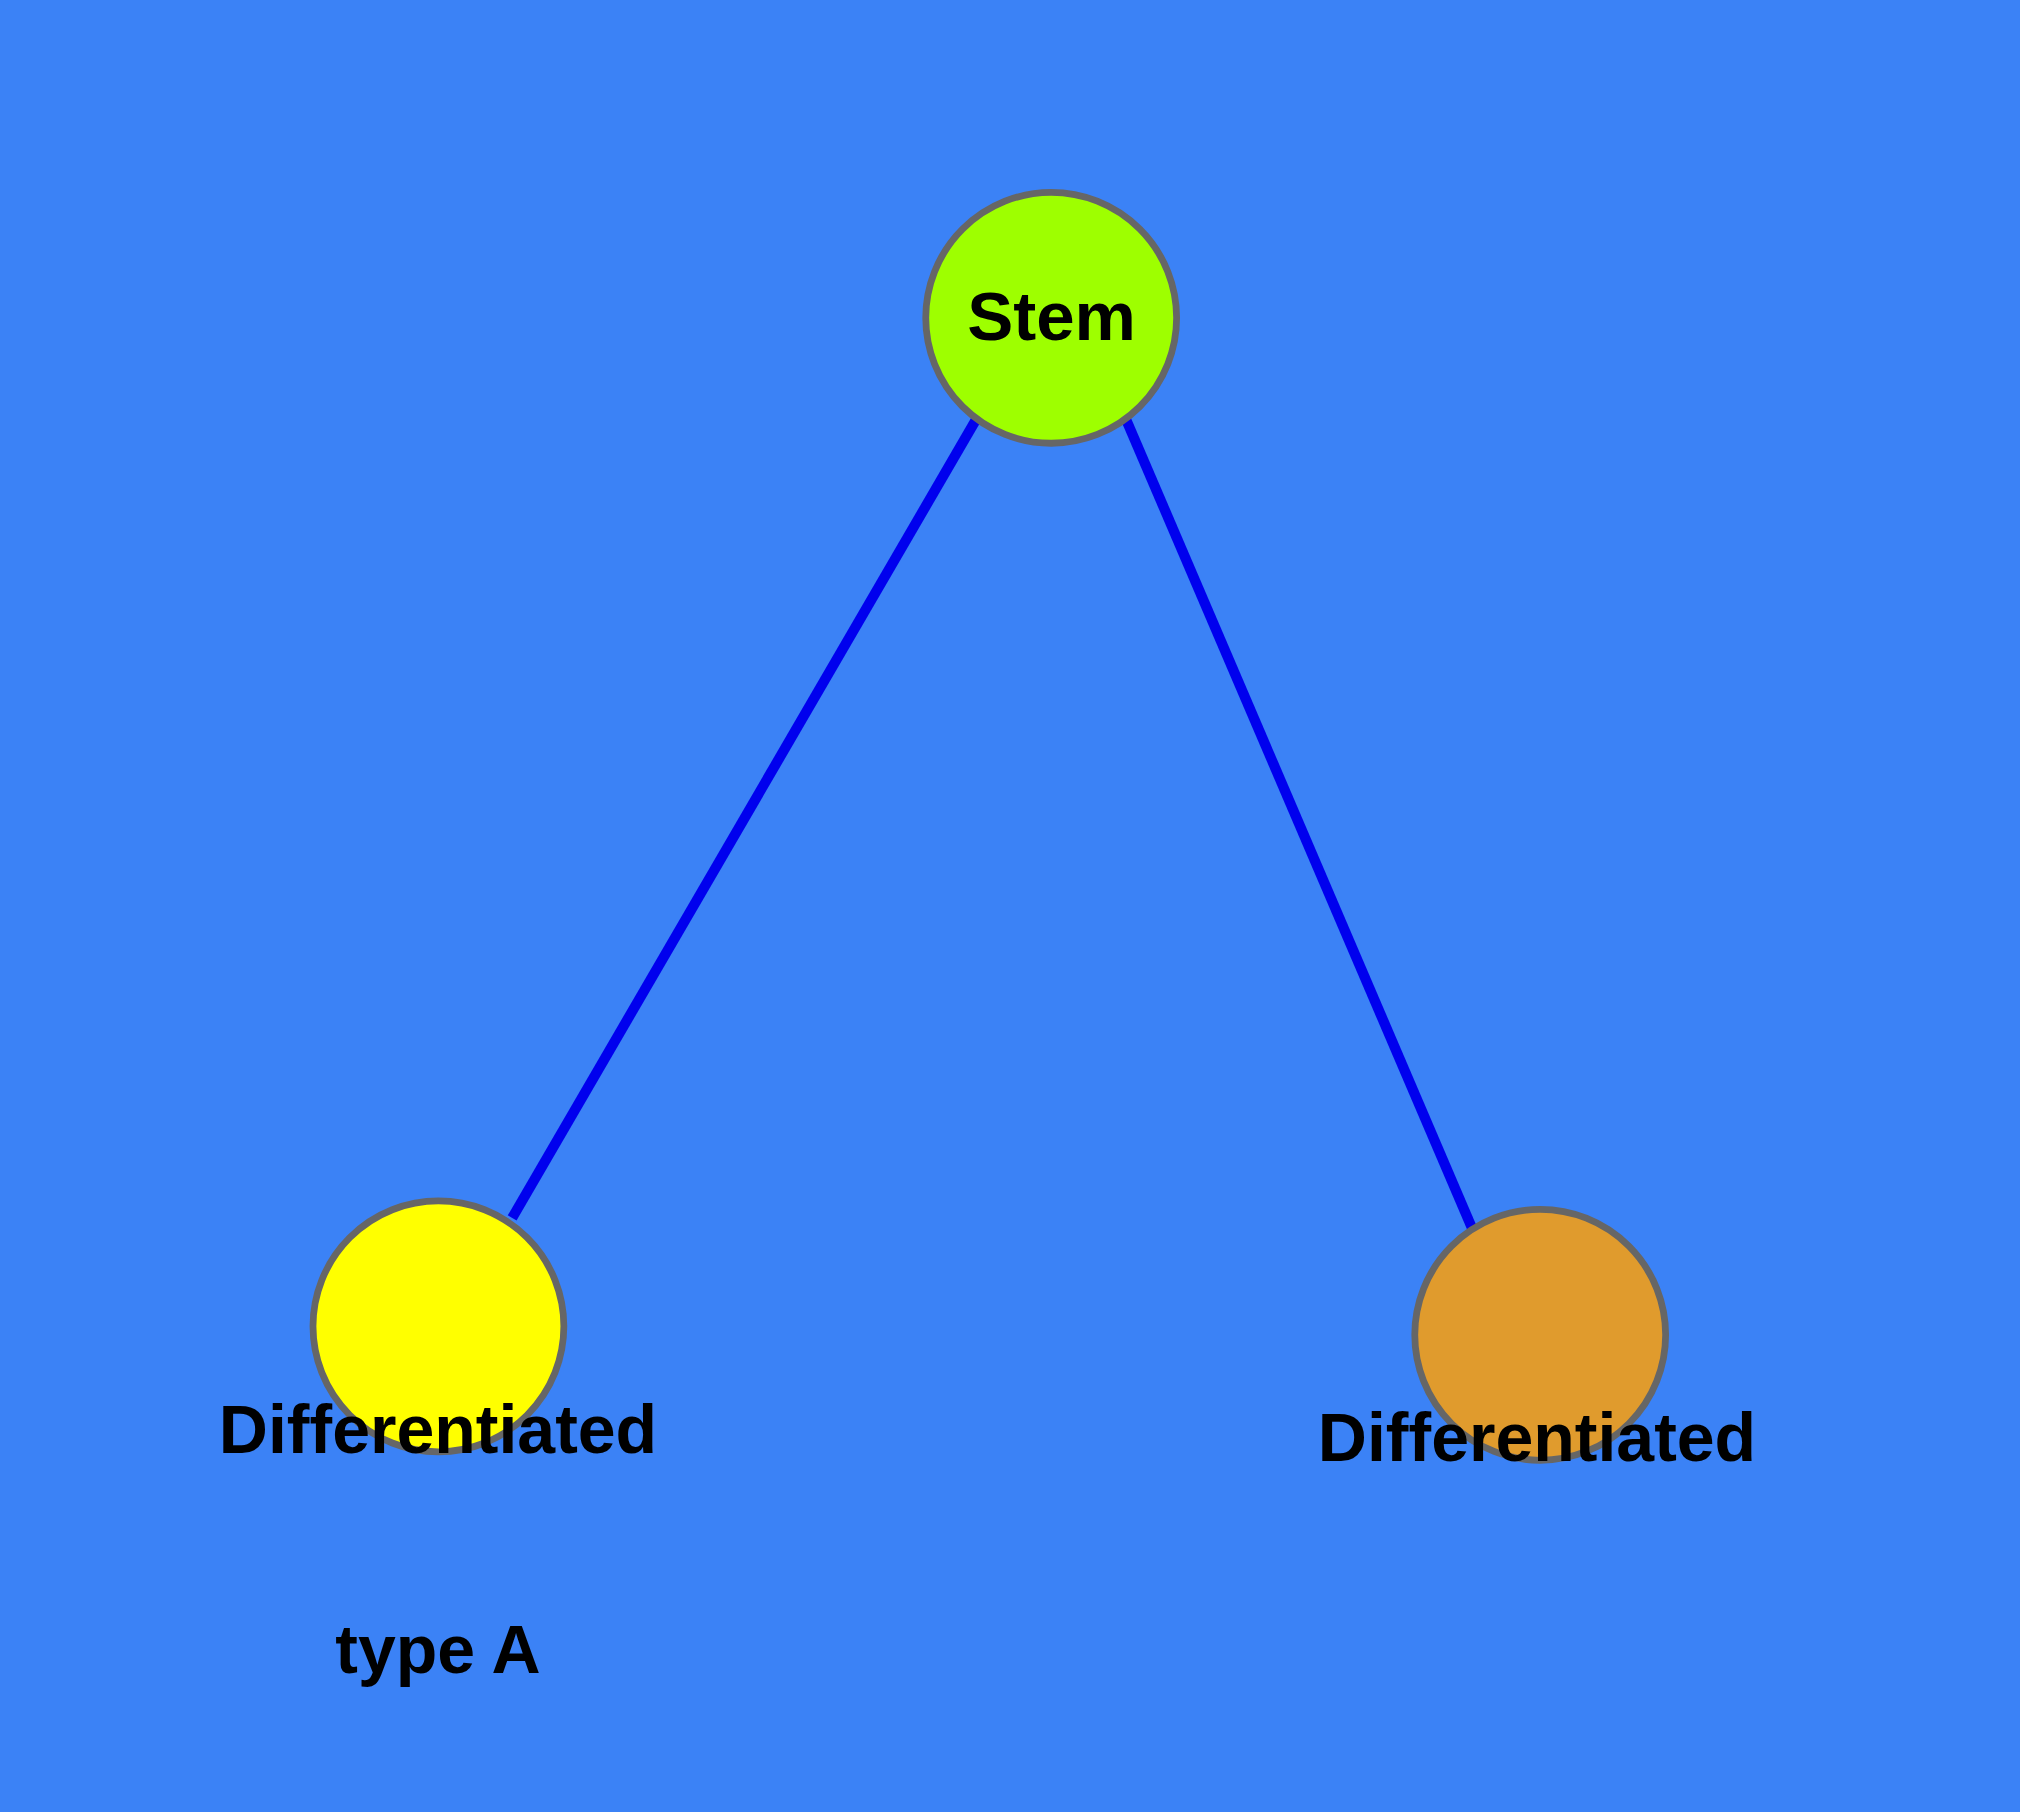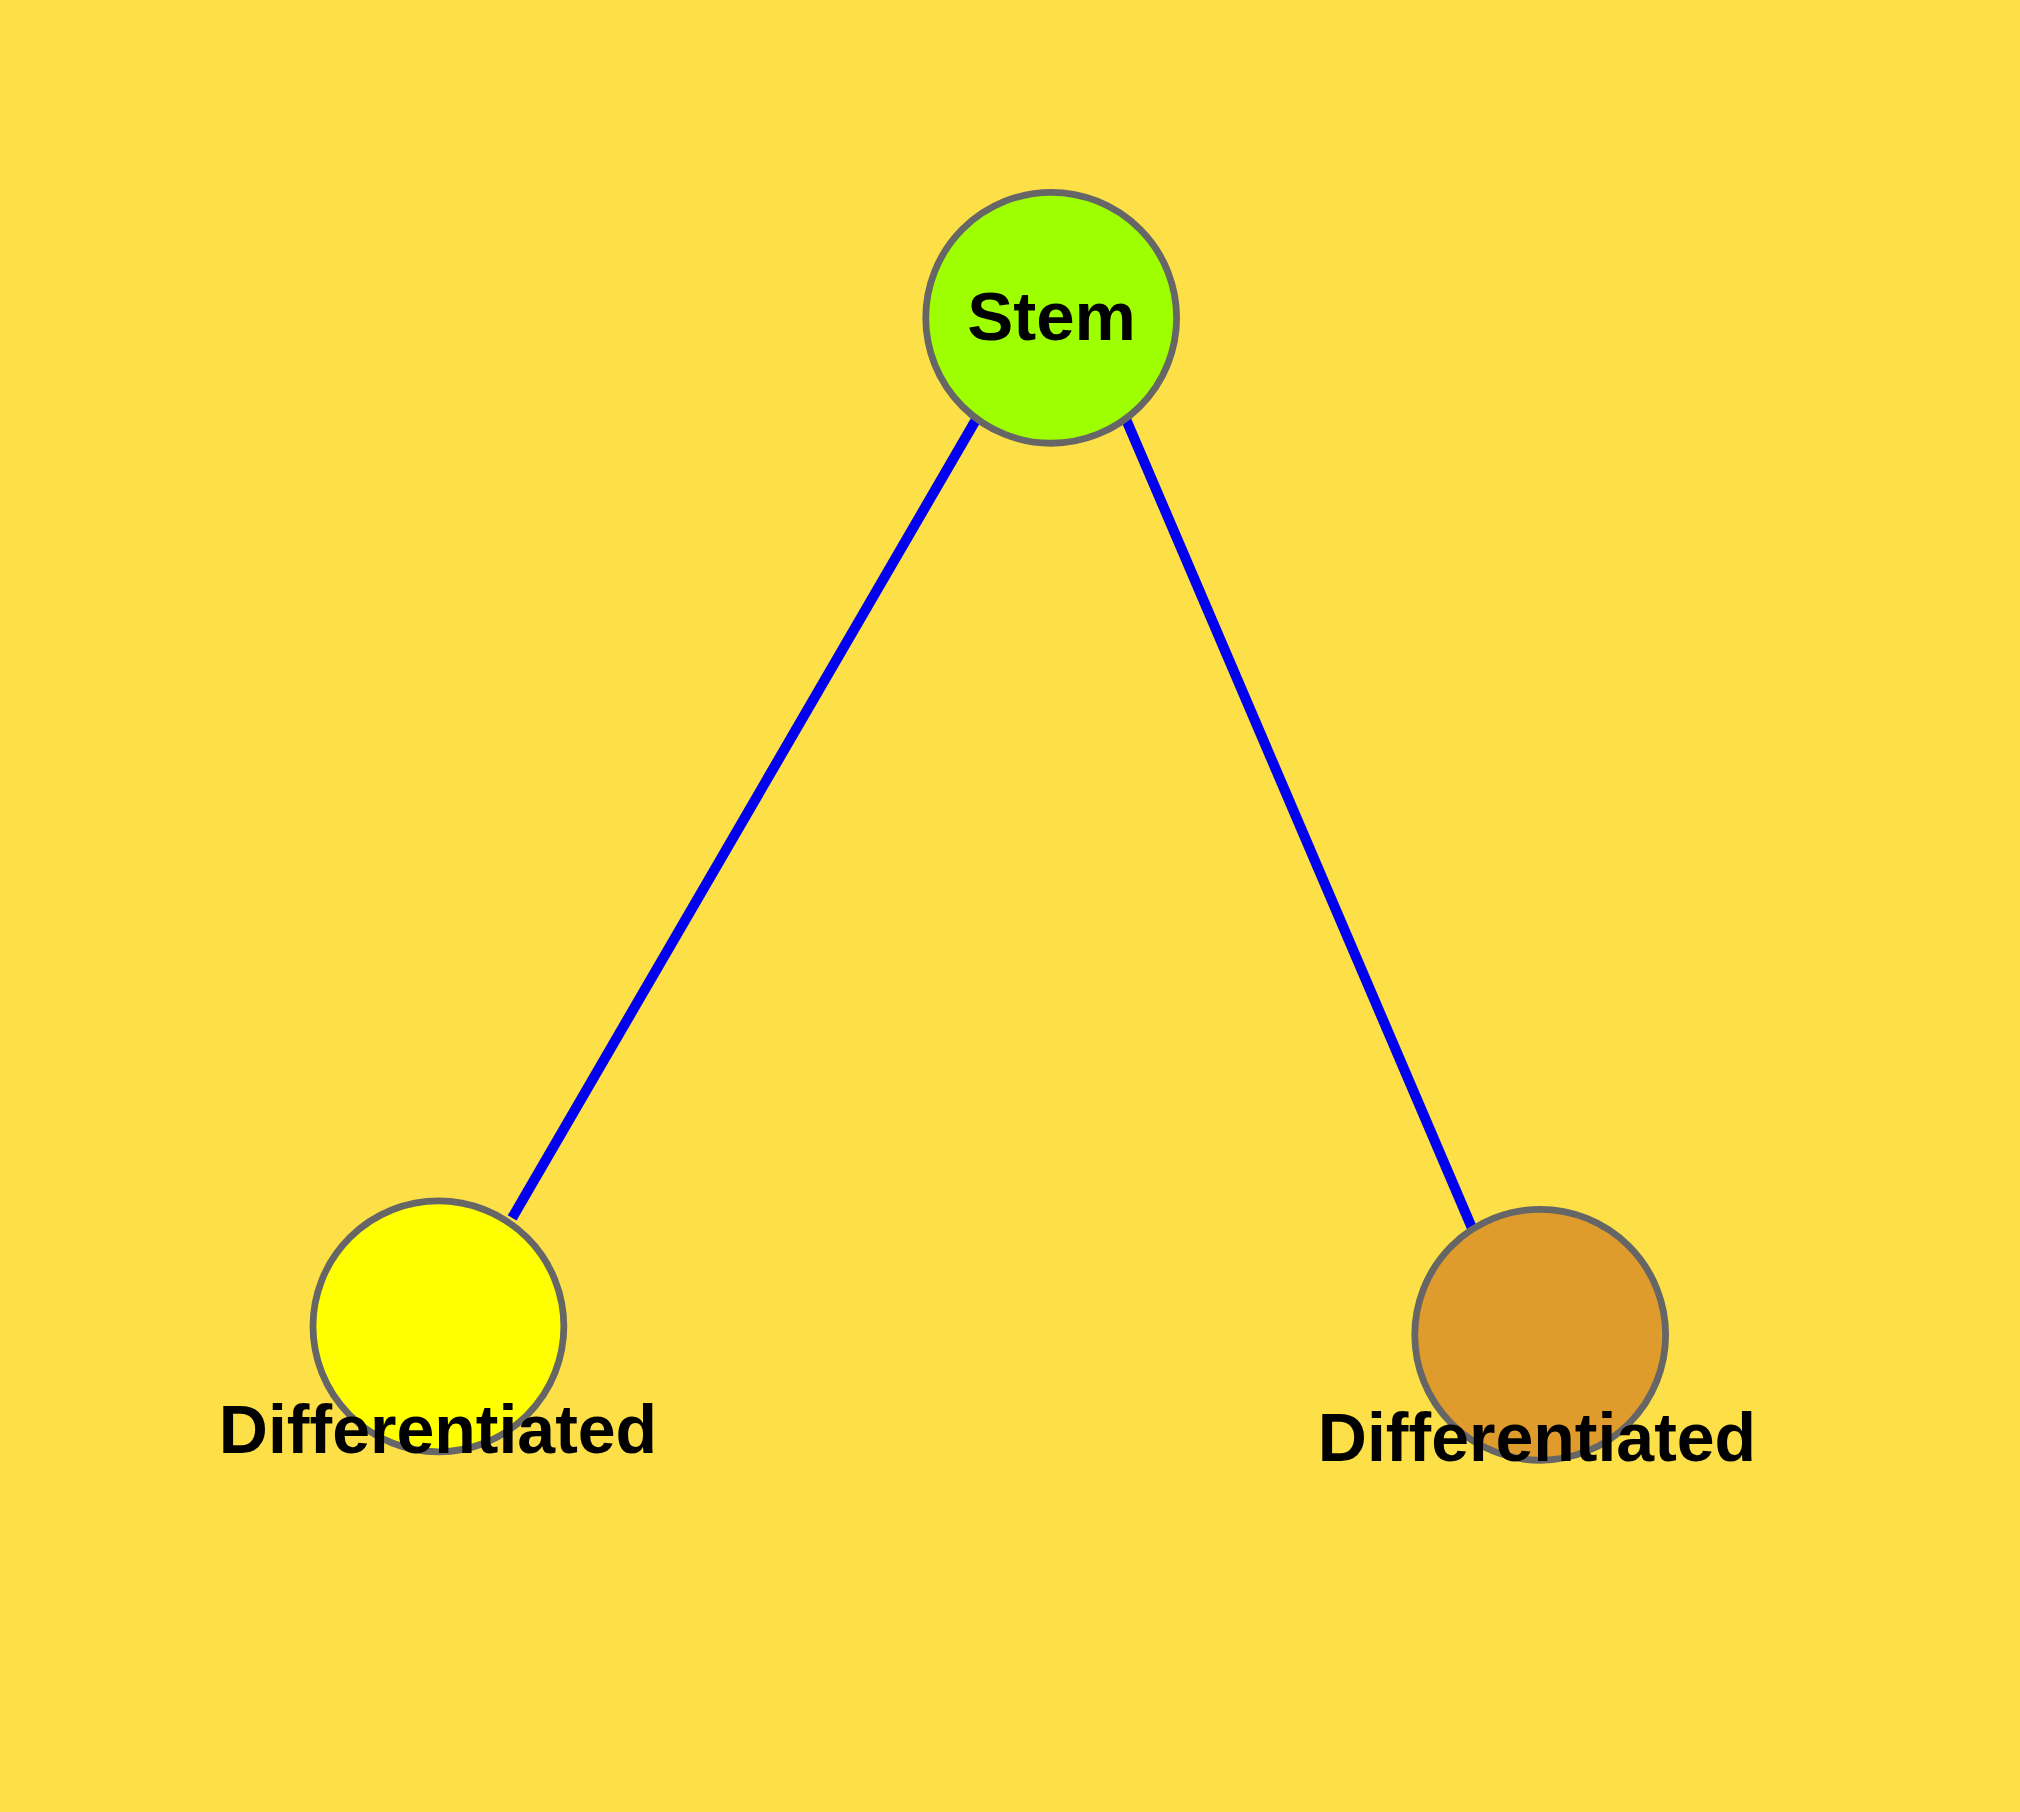--- a/index.html
+++ b/index.html
@@ -4,21 +4,21 @@
 <style>
   html, body {
     margin: 0;
     padding: 0;
     background: #c9c9fc;
   }
   #canvas {
     position: relative;
     width: 2021px;
     height: 1812px;
-    background: #fde047;
+    background: #3b82f6;
     overflow: hidden;
     font-family: "Liberation Sans", sans-serif;
   }
   #graph-svg {
     position: absolute;
     left: 0;
     top: 0;
     width: 2021px;
     height: 1812px;
   }
@@ -68,20 +68,21 @@
       <circle cx="1240" cy="375" r="148" fill="#9eff00" stroke="#666666" stroke-width="8"></circle>
       <circle cx="517" cy="1565" r="148" fill="#ffff00" stroke="#666666" stroke-width="8"></circle>
       <circle cx="1817" cy="1575" r="148" fill="#e09b2d" stroke="#666666" stroke-width="8"></circle>
     </g>
   </svg>
 
   <div class="node-label label-stem">Stem</div>
 
   <div class="node-label label-a">
     <div>Differentiated</div>
+    <div>type A</div>
   </div>
 
   <div class="node-label label-b">
     <div>Differentiated</div>
   </div>
 
 </div>
 
 
 </body></html>

